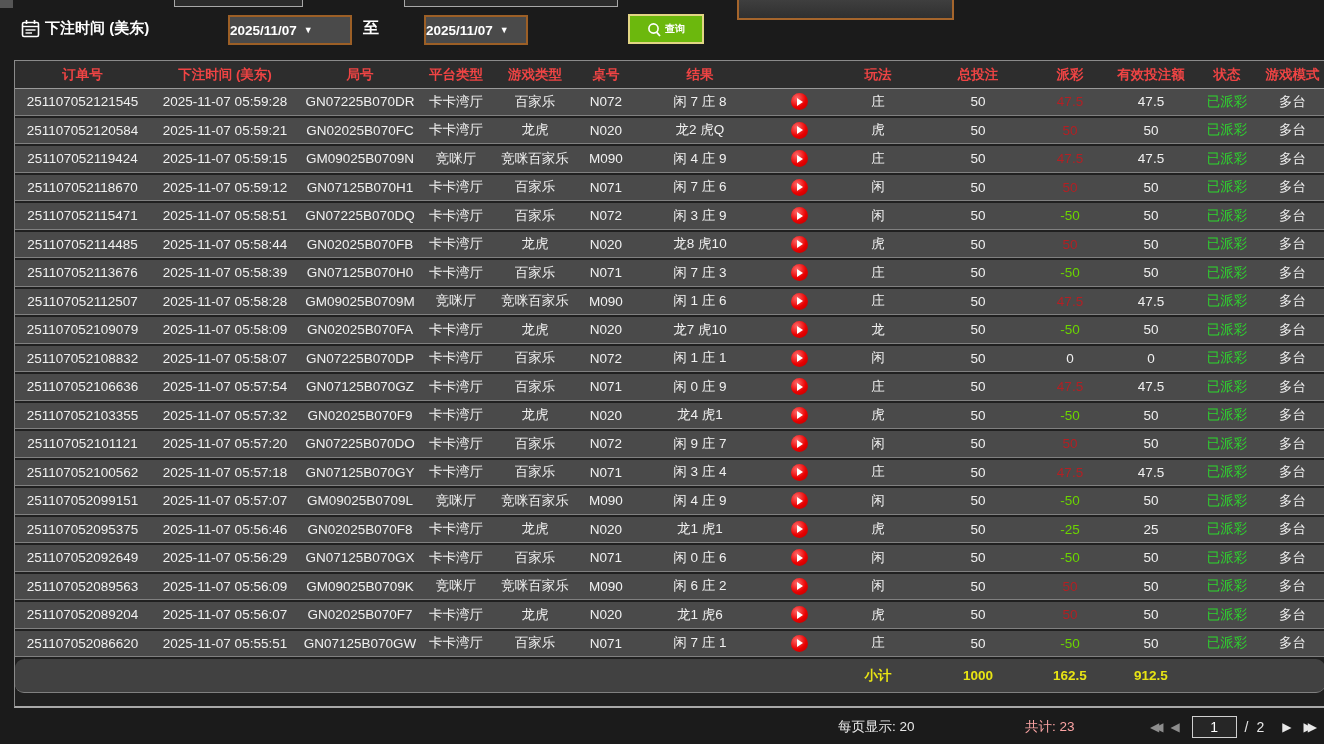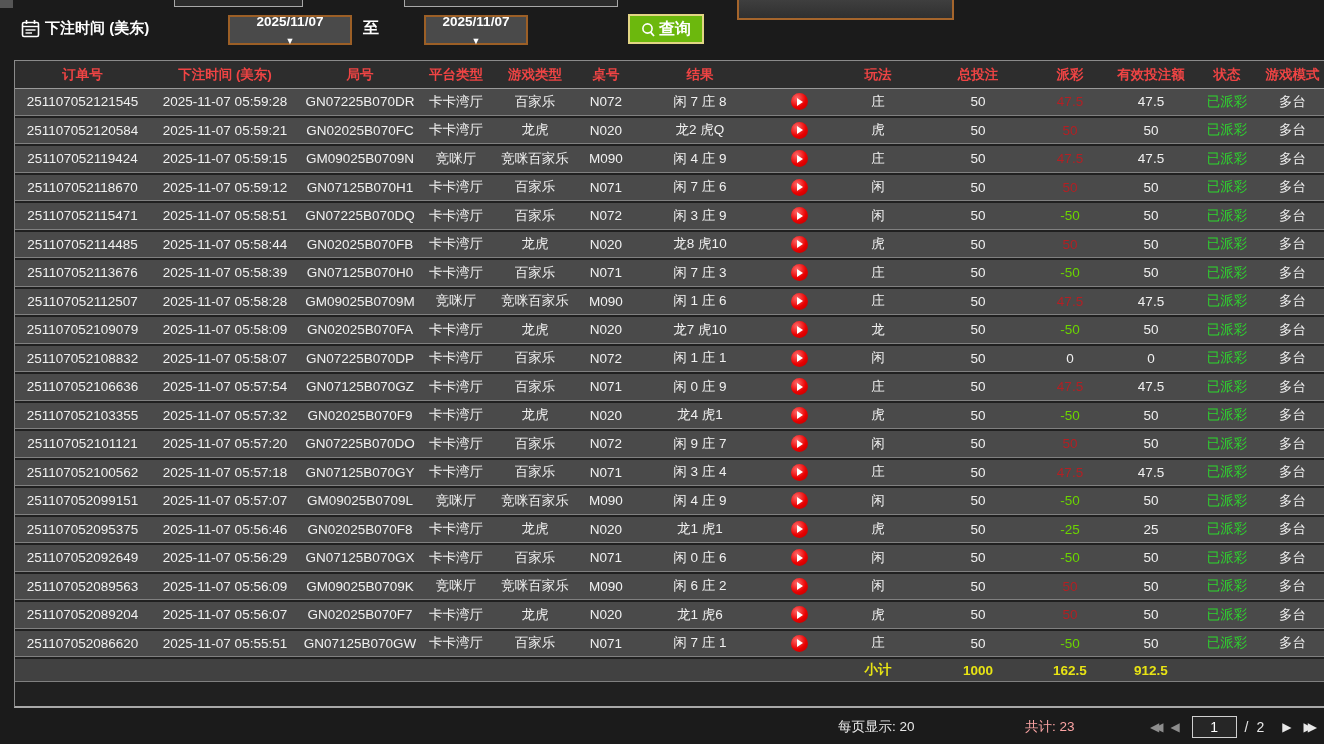--- a/index.html
+++ b/index.html
@@ -21,52 +21,52 @@
     border:2px solid #a5652c; background:linear-gradient(#4c4c4c,#303030);
   }
 
   
   .filter-bar { position:absolute; left:0; top:12px; width:100%; height:40px; }
   .cal-icon { position:absolute; left:21px; top:7px; width:19px; height:19px; }
   .filter-label { position:absolute; left:45px; top:7px; font-size:15px; font-weight:bold; color:#ffffff; }
   .date-select {
     position:absolute; top:3px; height:30px; background:#4a4a4a;
     border:2px solid #9c5f26; color:#ffffff; font-size:13.5px; font-weight:bold;
-    display:flex; align-items:center; justify-content:center; gap:7px; cursor:pointer;flex-direction:column;
+    display:flex; align-items:center; gap:7px; cursor:pointer;
   }
   #date-from { left:228px; width:124px; }
   #date-to   { left:424px; width:104px; }
   .date-caret { font-size:9px; color:#ffffff; }
   .to-label { position:absolute; left:363px; top:6px; font-size:16px; font-weight:bold; color:#ffffff; }
   .query-btn {
     position:absolute; left:628px; top:2px; width:76px; height:30px;
     background:#6cb80d; border:2px solid #e2d584; color:#ffffff;
-    font-size:16px; font-weight:bold; display:flex; align-items:center; justify-content:center; gap:3px;
+    font-size:10px; font-weight:bold; display:flex; align-items:center; justify-content:center; gap:3px;
     cursor:pointer;
   }
 
   
   .grid {
     position:absolute; left:14px; top:60px; width:1311px; height:648px;
     border-left:1px solid #8a8a8a; border-top:1px solid #8a8a8a; border-bottom:2px solid #a8a8a8;
     background:#202020; overflow:hidden;
   }
   .trow { display:flex; width:100%; align-items:center; }
   .thead {
     height:28px; background:#2d2d2d; color:#ef4444; font-weight:bold; font-size:13.5px;
     border-bottom:1px solid #9a9a9a;
   }
   .tbody { display:flex; flex-direction:column; row-gap:2px; background:#202020; }
   .drow {
     height:26.5px; background:#4a4a4a; font-size:13.5px;
     border-bottom:1px solid #808080;
   }
   .sumrow {
-    height:23px; background:#414141; font-size:13.5px; font-weight:bold; color:#e8e414;
-    border-bottom:1px solid #808080; margin-top:2px; display:flex; align-items:center;
+    height:34px; background:#414141; font-size:13.5px; font-weight:bold; color:#e8e414;
+    border-bottom:1px solid #808080; margin-top:2px; display:flex; align-items:center;border-radius:9px;
   }
   .cell { display:flex; align-items:center; justify-content:center; overflow:hidden; white-space:nowrap; flex:0 0 auto; }
   .c-order    { width:135px; }
   .c-time     { width:150px; }
   .c-round    { width:120px; }
   .c-platform { width:72px; }
   .c-game     { width:86px; }
   .c-table    { width:56px; }
   .c-result   { width:132px; }
   .c-play     { width:66px; }

